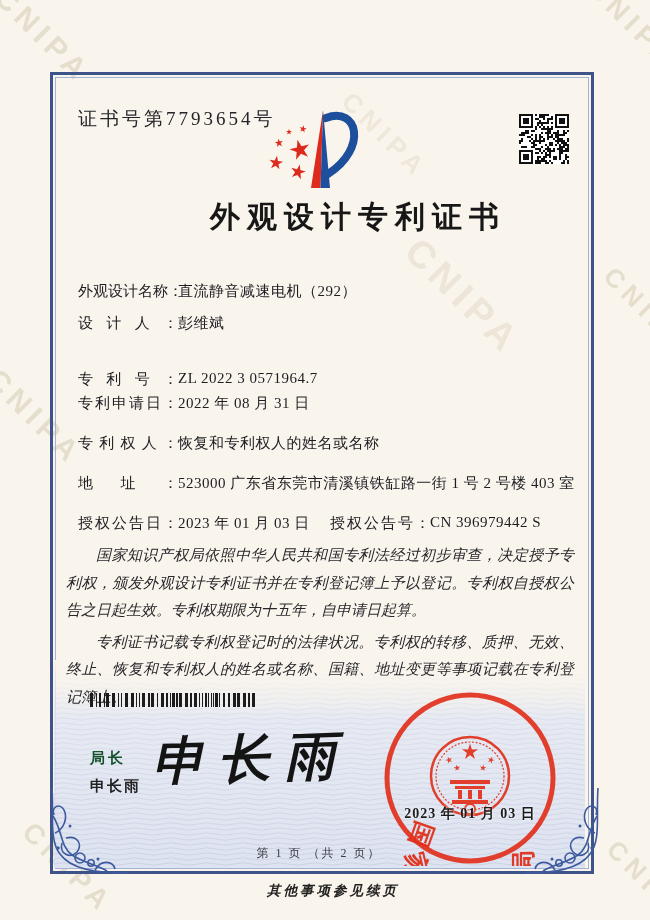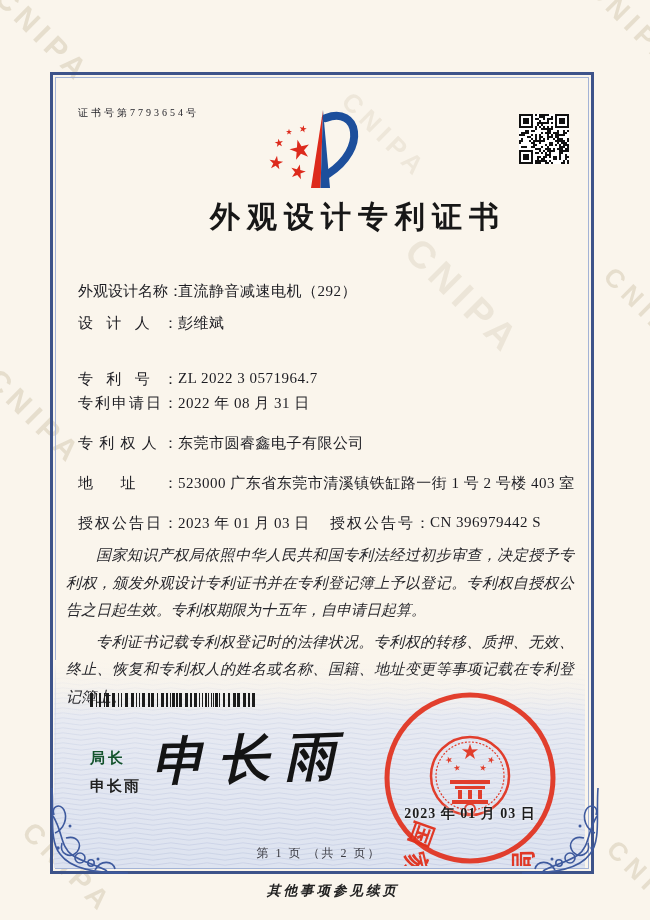--- a/index.html
+++ b/index.html
@@ -13,21 +13,21 @@
 
   
   .frame{position:absolute;left:50px;top:72px;width:538px;height:796px;
          border:3px solid #3d538a;}
   .frame-inner{position:absolute;left:2px;top:2px;right:2px;bottom:2px;
          border:1px solid #a3b3d6;}
   .flourish{position:absolute;width:82px;height:88px;}
   .flourish.bl{left:46px;bottom:44px;}
   .flourish.br{right:46px;bottom:44px;transform:scaleX(-1);}
 
-  .cert-no{position:absolute;left:78px;top:106px;font-size:10px;letter-spacing:3px;color:#24242a;}
+  .cert-no{position:absolute;left:78px;top:106px;font-size:19px;letter-spacing:3px;color:#24242a;}
 
   .logo{position:absolute;left:252px;top:96px;width:140px;height:96px;}
   .qr{position:absolute;left:519px;top:114px;width:50px;height:50px;}
 
   .title{position:absolute;left:0;top:197px;width:650px;text-align:center;
          font-size:30px;font-weight:700;letter-spacing:7px;color:#171717;margin-left:33px;}
 
   .fields{position:absolute;left:78px;top:274px;width:500px;}
   .frow{position:absolute;left:0;height:22px;font-size:15px;color:#1c1c22;white-space:nowrap;}
   .flabel{display:inline-block;width:100px;text-align:justify;text-align-last:justify;
@@ -415,21 +415,21 @@
     <div class="frow" style="top:40px;">
       <span class="flabel">设计人：</span><span class="fvalue">彭维斌</span>
     </div>
     <div class="frow" style="top:96px;">
       <span class="flabel">专利号：</span><span class="fvalue">ZL 2022 3 0571964.7</span>
     </div>
     <div class="frow" style="top:120px;">
       <span class="flabel">专利申请日：</span><span class="fvalue">2022 年 08 月 31 日</span>
     </div>
     <div class="frow" style="top:160px;">
-      <span class="flabel">专利权人：</span><span class="fvalue">东莞市圆睿鑫电子有限公司</span>
+      <span class="flabel">专利权人：</span><span class="fvalue">恢复和专利权人的姓名或名称</span>
     </div>
     <div class="frow" style="top:200px;">
       <span class="flabel">地址：</span><span class="fvalue">523000 广东省东莞市清溪镇铁缸路一街 1 号 2 号楼 403 室</span>
     </div>
     <div class="frow" style="top:240px;">
       <span class="flabel">授权公告日：</span><span class="fvalue">2023 年 01 月 03 日</span>
     </div>
     <div class="frow r2" style="top:240px;">
       <span class="flabel">授权公告号：</span><span class="fvalue">CN 396979442 S</span>
     </div>

